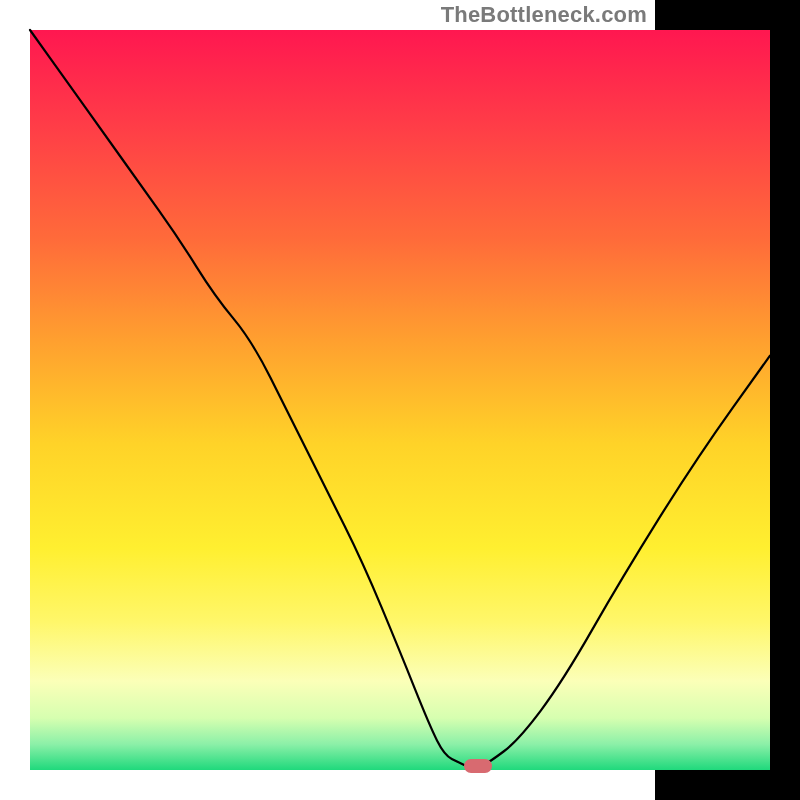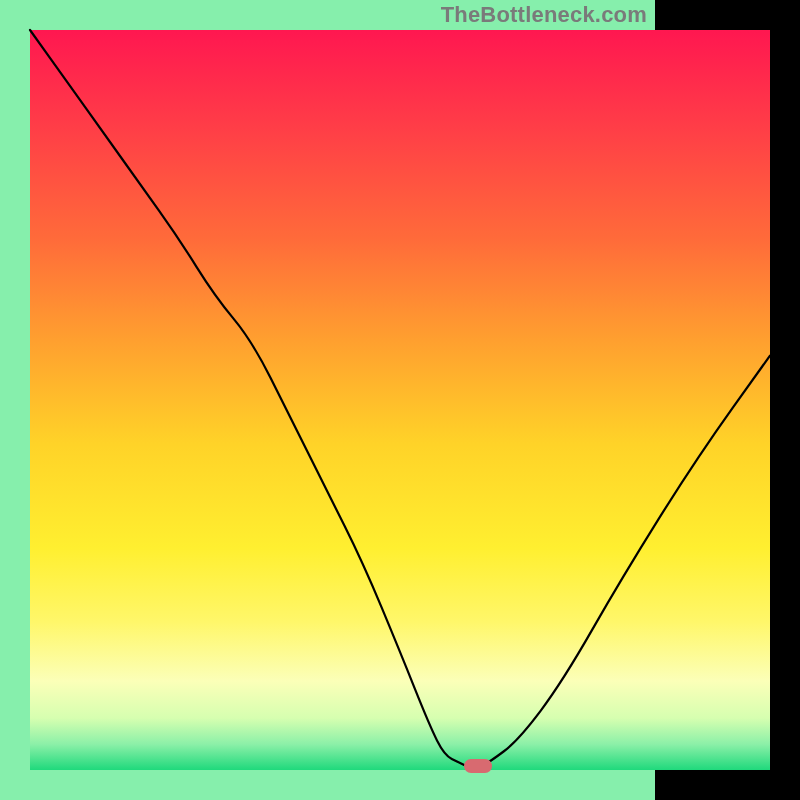--- a/index.html
+++ b/index.html
@@ -8,21 +8,21 @@
     width: 800px;
     height: 800px;
     background: #000;
     overflow: hidden;
     font-family: Arial, Helvetica, sans-serif;
   }
   .frame {
     position: relative;
     width: 655px;
     height: 800px;
-    background: #86efac;
+    background: #ffffff;
   }
   .watermark {
     position: absolute;
     top: 2px;
     right: 8px;
     font-size: 22px;
     font-weight: 600;
     color: #7a7a7a;
     letter-spacing: 0.2px;
     z-index: 5;

